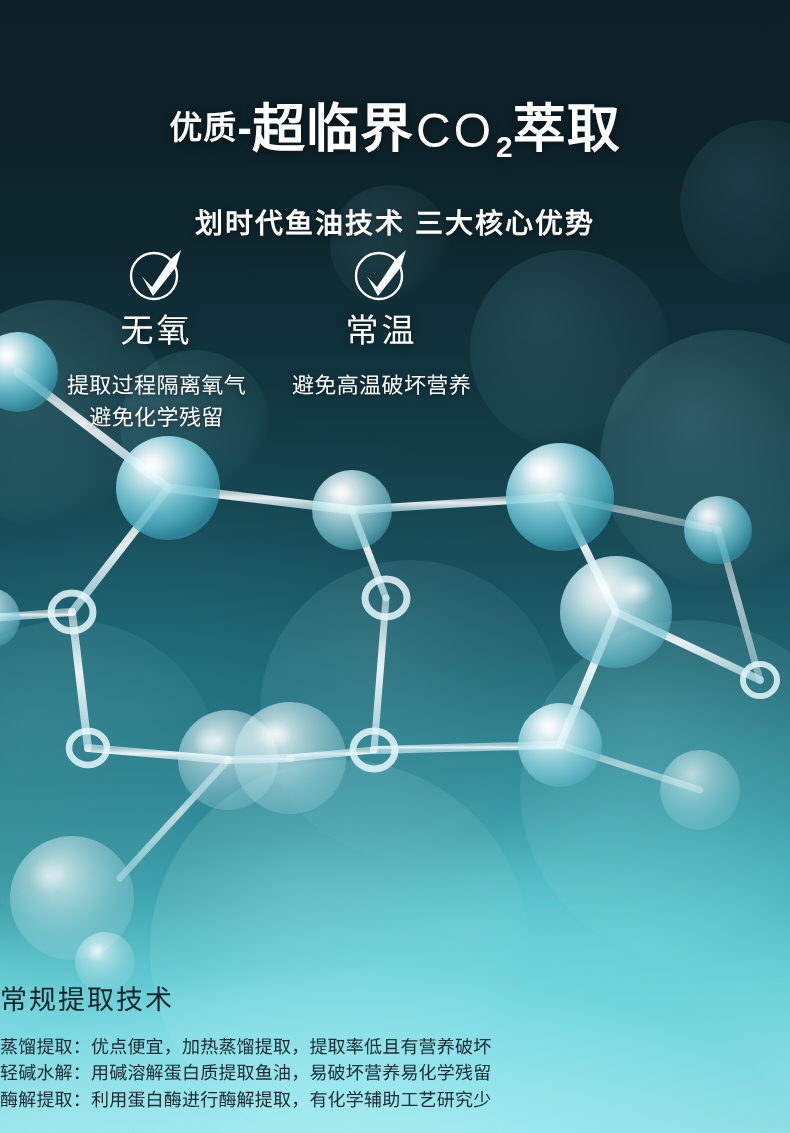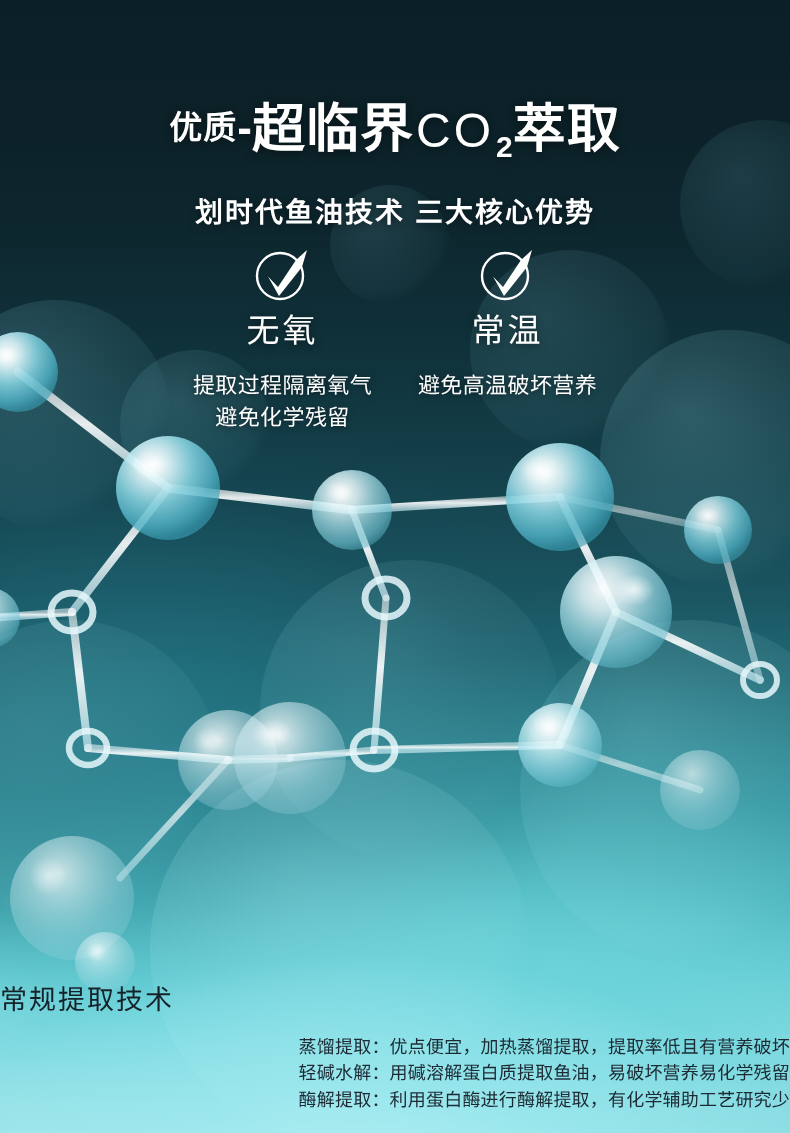--- a/index.html
+++ b/index.html
@@ -49,31 +49,31 @@
     font-size:33px;font-weight:bold;letter-spacing:1px;
     vertical-align:8px;
   }
   .hl-dash{font-size:44px;font-weight:bold;vertical-align:4px;}
   .hl-main{font-size:53px;font-weight:bold;letter-spacing:1px;}
   .hl-co{font-size:48px;font-weight:400;letter-spacing:3px;padding:0 2px;}
   .hl-sub{font-size:30px;font-weight:bold;vertical-align:-10px;}
   .hl-tail{font-size:53px;font-weight:bold;letter-spacing:1px;}
 
   .subhead{
-    position:absolute;left:0;right:0;top:190px;
+    position:absolute;left:0;right:0;top:201px;
     text-align:center;color:#ffffff;
     font-size:28px;font-weight:bold;letter-spacing:2px;
     text-shadow:0 2px 9px rgba(0,0,0,0.45);
     white-space:nowrap;
   }
 
   .features{
     position:absolute;left:0;right:0;top:243px;
-    display:flex;justify-content:center;
-    padding:0 60px;box-sizing:border-box;
+    display:flex;justify-content:flex-start;
+    padding:0 44px;box-sizing:border-box;
   }
   .feature{width:225px;text-align:center;}
   .check-wrap{height:62px;display:flex;align-items:center;justify-content:center;}
   .feat-title{
     color:#ffffff;font-size:33px;font-weight:300;letter-spacing:3px;
     margin-top:8px;line-height:1.1;
     text-shadow:0 2px 8px rgba(0,0,0,0.5);
   }
   .feat-desc{
     color:#ffffff;font-size:22px;line-height:1.42;margin-top:21px;
@@ -81,21 +81,21 @@
     text-shadow:0 1px 6px rgba(0,0,0,0.55);
   }
 
   .bottom-title{
     position:absolute;left:0;right:0;top:978px;
     text-align:left;color:#16222a;
     font-size:27px;font-weight:400;letter-spacing:2px;
   }
   .bottom-lines{
     position:absolute;left:0;right:0;top:1034px;
-    text-align:right;color:#1d2a33;
+    text-align:left;color:#1d2a33;
     font-size:18px;line-height:1.47;letter-spacing:0.2px;
   }
   .bottom-lines div{white-space:nowrap;}
 </style>
 </head>
 <body>
 
 <div id="poster">
 
   <div>

